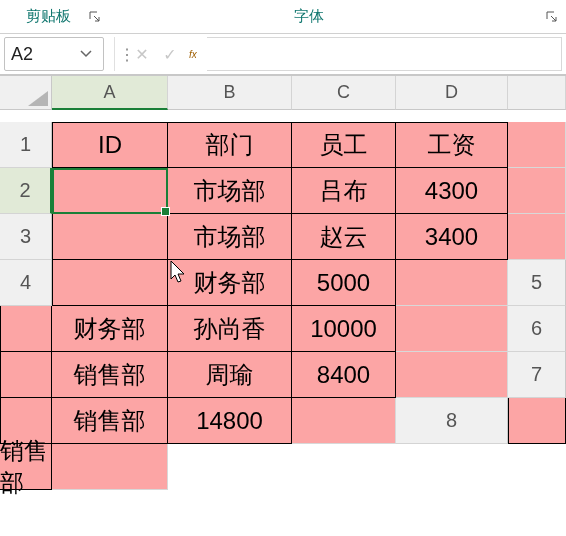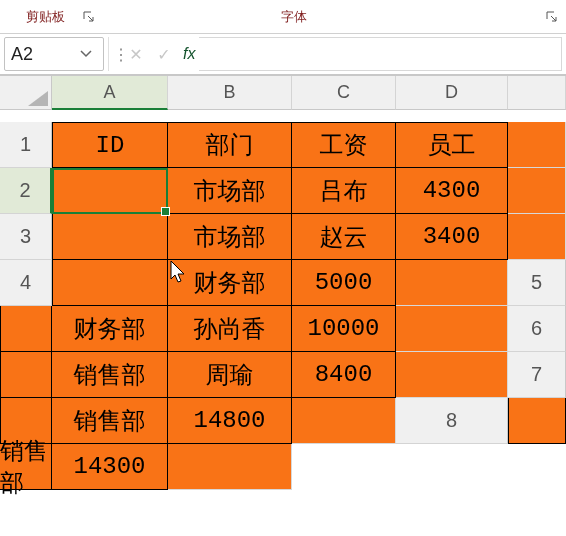--- a/index.html
+++ b/index.html
@@ -19,44 +19,44 @@
     background: #fff;
     position: relative;
   }
   .ribbon-group {
     display: flex;
     align-items: center;
     height: 100%;
     position: relative;
   }
   .ribbon-group-label {
-    font-size: 13px;
-    color: #7f1d1d;
+    font-size: 15px;
+    color: #0f766e;
     padding: 0 10px;
   }
   .group-launcher {
     width: 16px; height: 16px;
     display: flex; align-items: center; justify-content: center;
     margin-left: 6px;
     cursor: pointer;
   }
   .group-launcher svg { stroke: #555; }
   .ribbon .g1 { padding-left: 16px; }
-  .ribbon .g2 { position: absolute; left: 271px; }
+  .ribbon .g2 { position: absolute; left: 284px; }
   .ribbon .launcher2 { position: absolute; right: 6px; top: 9px; }
 
   
   .formula-bar {
     height: 42px;
     display: flex;
     align-items: center;
     border-bottom: 2px solid #c8c8c8;
     background: #fff;
     padding: 4px 4px 4px 4px;
-    gap: 4px;
+    gap: 10px;
   }
   .name-box {
     width: 100px;
     height: 34px;
     border: 1px solid #c2c2c2;
     border-radius: 2px;
     display: flex;
     align-items: center;
     padding: 0 6px;
     font-size: 18px;
@@ -83,22 +83,22 @@
   .fx-btn {
     width: 26px; height: 30px;
     display: flex; align-items: center; justify-content: center;
     color: #999;
     font-size: 16px;
     cursor: pointer;
   }
   .fx-btn.disabled { color: #c7c7c7; }
   .fx-label {
     font-style: italic;
-    font-size: 16px;
-    color: #14532d;
+    font-size: 10px;
+    color: #a16207;
     margin-left: 4px;
   }
   .formula-input {
     flex: 1;
     height: 34px;
     border: 1px solid #d8d8d8;
     border-left: none;
     font-size: 16px;
     padding: 0 8px;
     outline: none;
@@ -143,23 +143,22 @@
     border-right: 1px solid #c8c8c8;
     border-bottom: 1px solid #d4d4d4;
     display: flex; align-items: center; justify-content: center;
     color: #555; font-size: 20px;
     cursor: pointer;
   }
   .cell {
     border-right: 1px solid #d8d8d8;
     border-bottom: 1px solid #d8d8d8;
     display: flex; align-items: center; justify-content: center;
-    background: #f97316;
+    background: #fca5a5;
     cursor: cell;
-    font-family: Liberation Mono, monospace;
   }
   .cell.data {
     border-right: 1px solid #000;
     border-bottom: 1px solid #000;
     font-size: 24px;
   }
   .cell.data-left { border-left: 1px solid #000; }
   .cell.data-top  { border-top: 1px solid #000; }
   .cell.sel {
     outline: 2px solid #1a7f37;
@@ -229,22 +228,22 @@
   <div class="corner"></div>
   <div class="colh sel-col">A</div>
   <div class="colh">B</div>
   <div class="colh">C</div>
   <div class="colh">D</div>
   <div class="colh"></div>
 
   <div class="rowh">1</div>
   <div class="cell data data-top data-left">ID</div>
   <div class="cell data data-top">部门</div>
+  <div class="cell data data-top">员工</div>
   <div class="cell data data-top">工资</div>
-  <div class="cell data data-top">员工</div>
   <div class="cell"></div>
 
   <div class="rowh sel-row">2</div>
   <div class="cell data data-left sel"></div>
   <div class="cell data">市场部</div>
   <div class="cell data">吕布</div>
   <div class="cell data">4300</div>
   <div class="cell"></div>
 
   <div class="rowh">3</div>
@@ -276,21 +275,20 @@
 
   <div class="rowh">7</div>
   <div class="cell data data-left"></div>
   <div class="cell data">销售部</div>
   <div class="cell data">14800</div>
   <div class="cell"></div>
 
   <div class="rowh">8</div>
   <div class="cell data data-left"></div>
   <div class="cell data">销售部</div>
-  <div class="cell data">14300</div>
   <div class="cell"></div>
 </div>
 
 <div class="cursor-arrow">
   <svg width="18" height="24" viewBox="0 0 18 24">
       <path d="M1 1l0 18 4-4 3 7 3-1-3-7 6 0z" fill="#fff" stroke="#000" stroke-width="1"></path>
     </svg>
 </div>
 
 </body></html>

